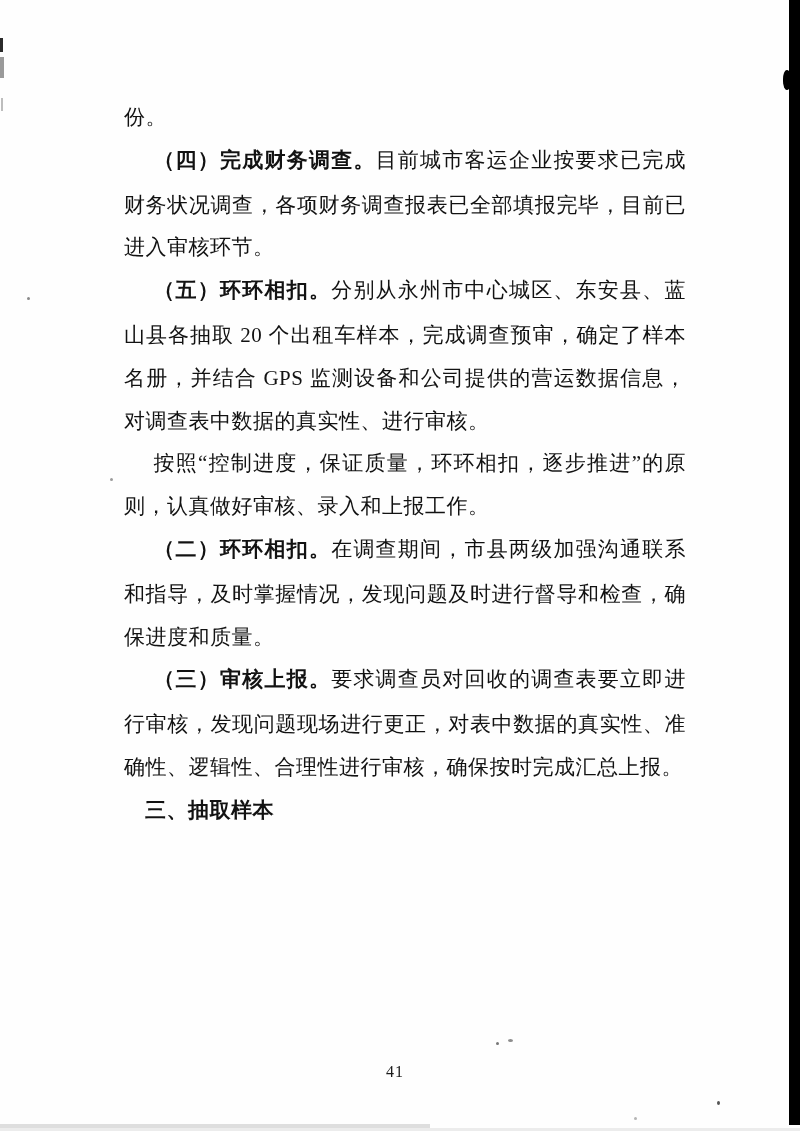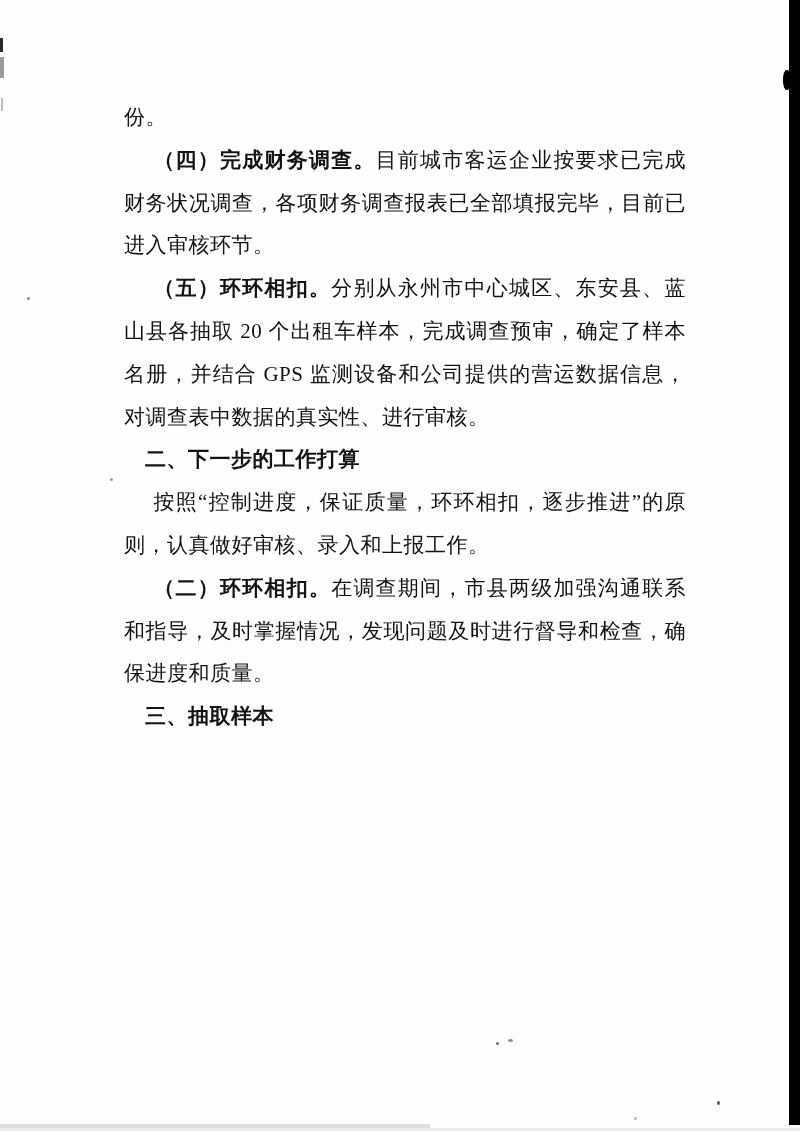--- a/index.html
+++ b/index.html
@@ -29,21 +29,21 @@
     line-height: 42.8px;
     letter-spacing: 0.5px;
     text-align: justify;
     text-justify: inter-character;
     word-break: break-all;
   }
   .para.indent { text-indent: 1.4em; }
   .para.heading { text-indent: 1.0em; text-align: left; }
   .run { font-family: "Liberation Serif", serif; font-weight: 400; }
   .run.bold {
-    font-family: Liberation Sans, sans-serif;
+    font-family: Liberation Mono, monospace;
     font-weight: 700;
   }
   .para.heading .run { font-family: "Liberation Sans", sans-serif; font-weight: 700; }
   
   .footer {
     position: absolute;
     left: 0;
     top: 1063px;
     width: 790px;
     text-align: center;
@@ -70,26 +70,27 @@
 </style>
 </head>
 <body>
 
 <div class="page">
 
   <div class="content">
       <p class="para plain"><span class="run">份。</span></p>
       <p class="para indent"><span class="run bold">（四）完成财务调查。</span><span class="run">目前城市客运企业按要求已完成财务状况调查，各项财务调查报表已全部填报完毕，目前已进入审核环节。</span></p>
       <p class="para indent"><span class="run bold">（五）环环相扣。</span><span class="run">分别从永州市中心城区、东安县、蓝山县各抽取 20 个出租车样本，完成调查预审，确定了样本名册，并结合 GPS 监测设备和公司提供的营运数据信息，对调查表中数据的真实性、进行审核。</span></p>
-      <p class="para heading"><span class="run bold">二、下一步的工作打算</span></p>
       <p class="para indent"><span class="run">按照“控制进度，保证质量，环环相扣，逐步推进”的原则，认真做好审核、录入和上报工作。</span></p>
       <p class="para indent"><span class="run bold">（二）环环相扣。</span><span class="run">在调查期间，市县两级加强沟通联系和指导，及时掌握情况，发现问题及时进行督导和检查，确保进度和质量。</span></p>
+      <p class="para indent"><span class="run bold">（三）审核上报。</span><span class="run">要求调查员对回收的调查表要立即进行审核，发现问题现场进行更正，对表中数据的真实性、准确性、逻辑性、合理性进行审核，确保按时完成汇总上报。</span></p>
       <p class="para heading"><span class="run bold">三、抽取样本</span></p>
     </div>
 
+  <div class="footer">41</div>
 
   <div class="artifact scan-bar-right"></div>
   <div class="artifact scan-blob-right"></div>
   <div class="artifact scan-tick-1"></div>
   <div class="artifact scan-tick-2"></div>
   <div class="artifact scan-tick-3"></div>
   <div class="artifact scan-dot-a"></div>
   <div class="artifact scan-dot-b"></div>
   <div class="artifact scan-dot-c"></div>
   <div class="artifact scan-dot-d"></div>

